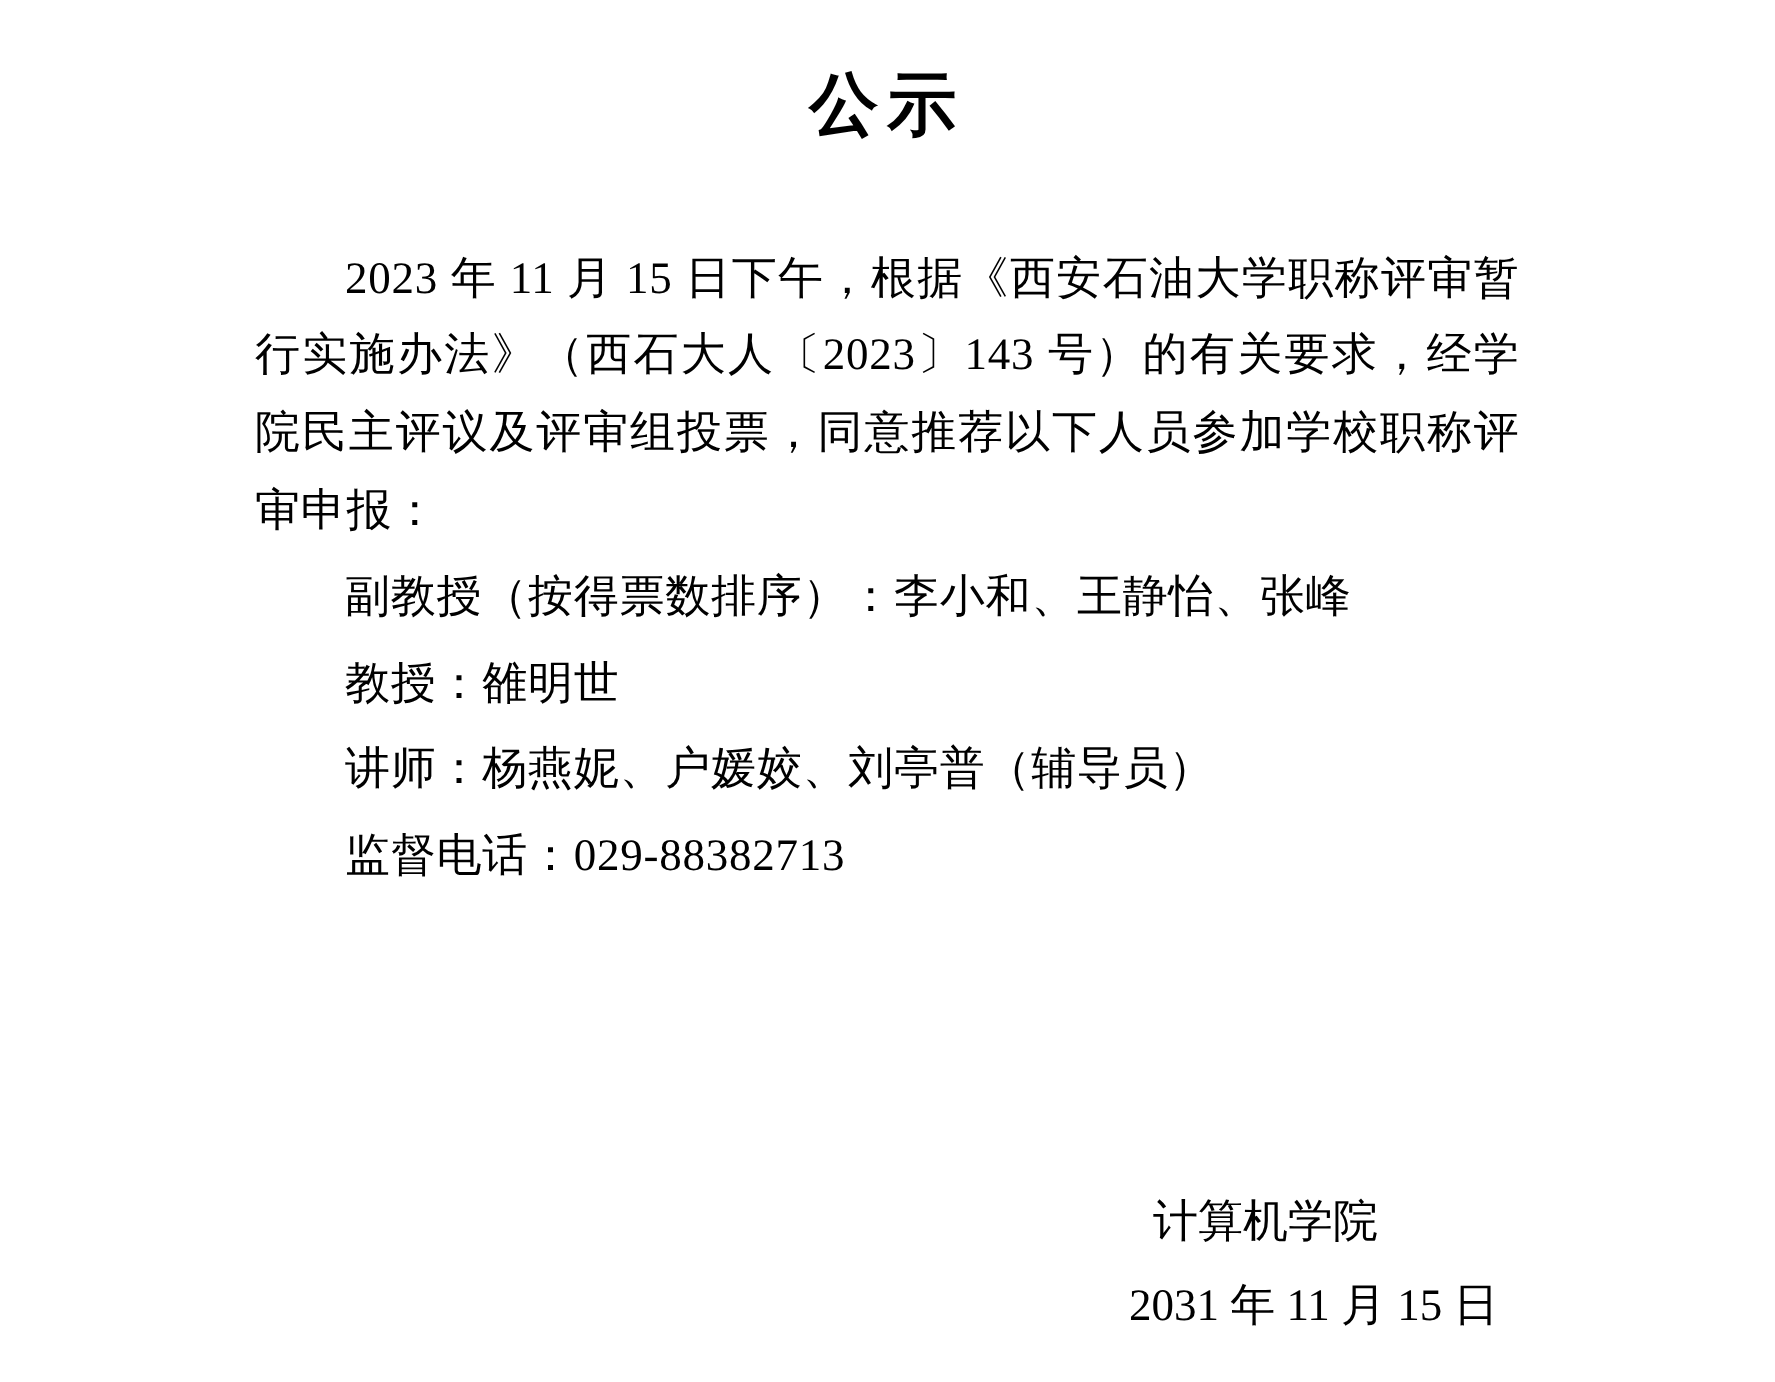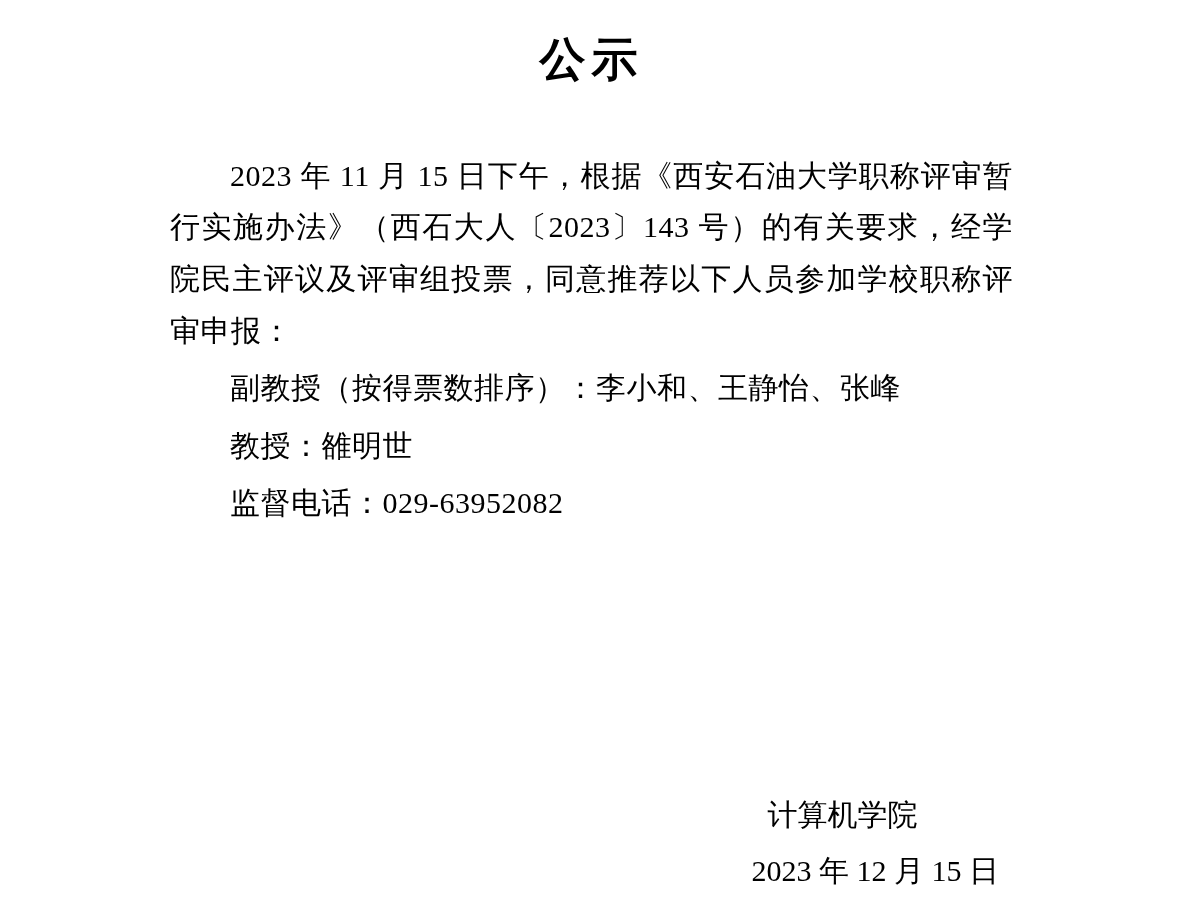--- a/index.html
+++ b/index.html
@@ -12,21 +12,21 @@
     background: #ffffff;
     font-family: "Liberation Serif", "DejaVu Serif", serif;
     color: #000000;
     overflow: hidden;
   }
   .page {
     position: relative;
     width: 1183px;
     height: 916px;
     box-sizing: border-box;
-    padding: 0 170px;
+    padding: 10px 170px;
   }
   .doc-title {
     text-align: center;
     font-family: "Liberation Sans", "DejaVu Sans", sans-serif;
     font-weight: bold;
     font-size: 46px;
     letter-spacing: 6px;
     margin: 0;
     padding-top: 30px;
     line-height: 1.3;
@@ -67,21 +67,22 @@
 <body>
 
 <div class="page">
 
   <h1 class="doc-title">公示</h1>
 
   <div class="body-block">
     <p class="para indent">2023 年 11 月 15 日下午，根据《西安石油大学职称评审暂行实施办法》（西石大人〔2023〕143 号）的有关要求，经学院民主评议及评审组投票，同意推荐以下人员参加学校职称评审申报：</p>
     <p class="para indent para-gap">副教授（按得票数排序）：李小和、王静怡、张峰</p>
     <p class="para indent para-gap">教授：雒明世</p>
-    <p class="para indent para-gap">监督电话：029-63952082</p>
+    <p class="para indent para-gap">讲师：杨燕妮、户媛姣、刘亭普（辅导员）</p>
+    <p class="para indent para-gap">监督电话：029-88382713</p>
   </div>
 
   <div class="signature">
     <div class="sig-line sig-org">计算机学院</div>
-    <div class="sig-line">2023 年 12 月 15 日</div>
+    <div class="sig-line">2031 年 11 月 15 日</div>
   </div>
 
 </div>
 
 </body></html>

